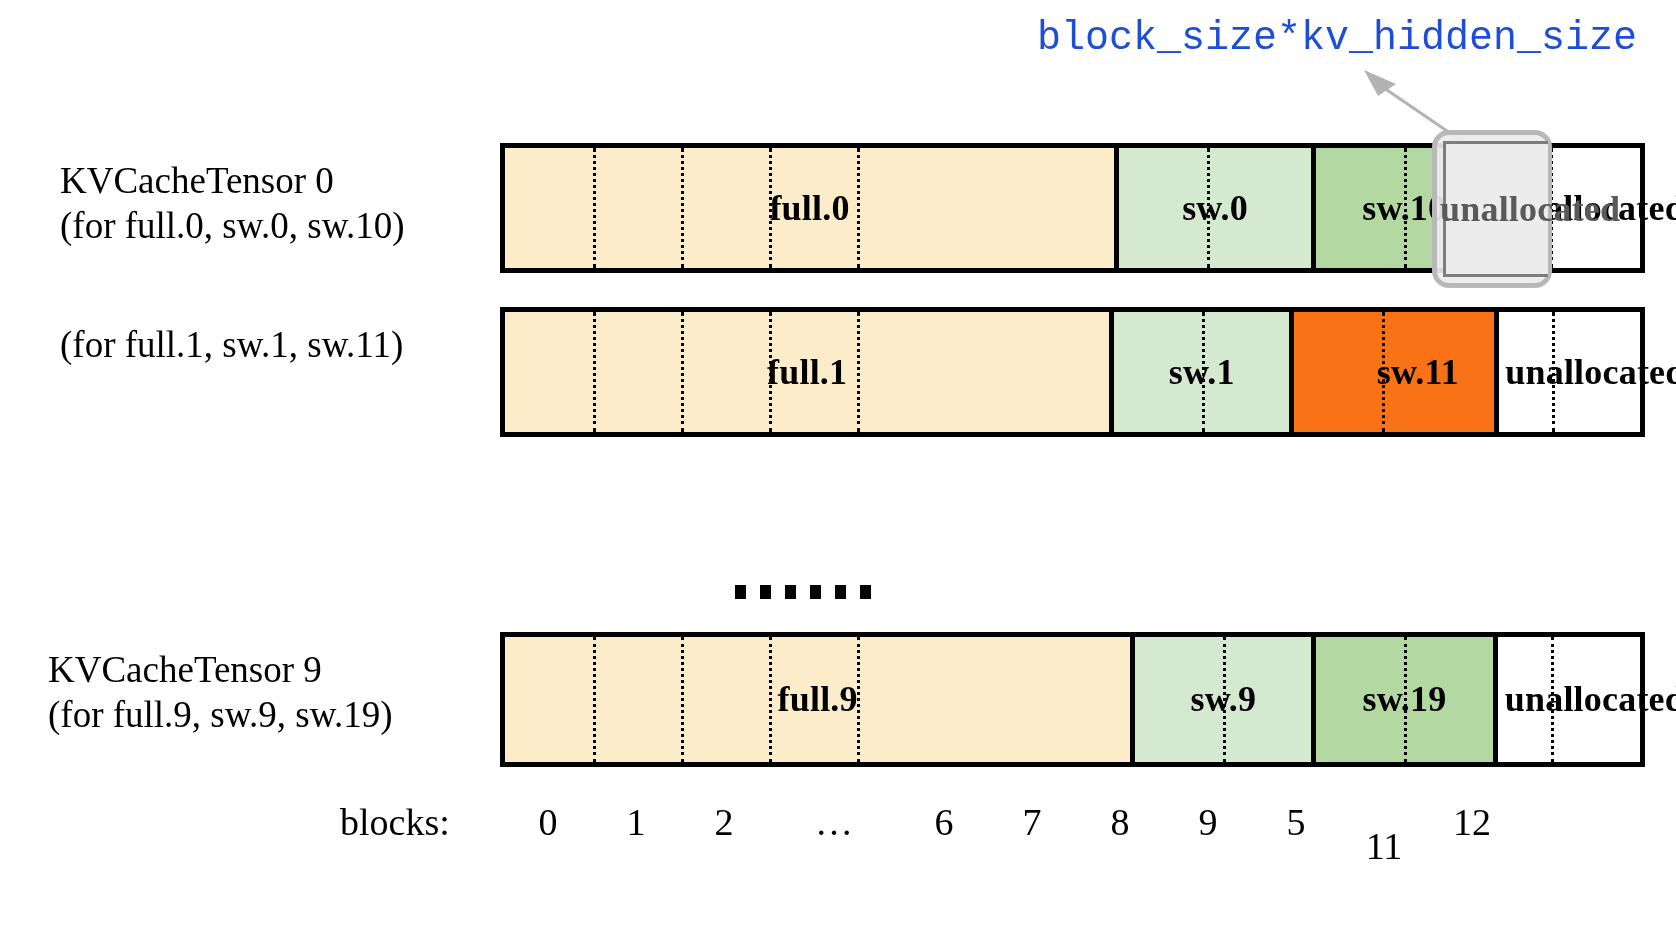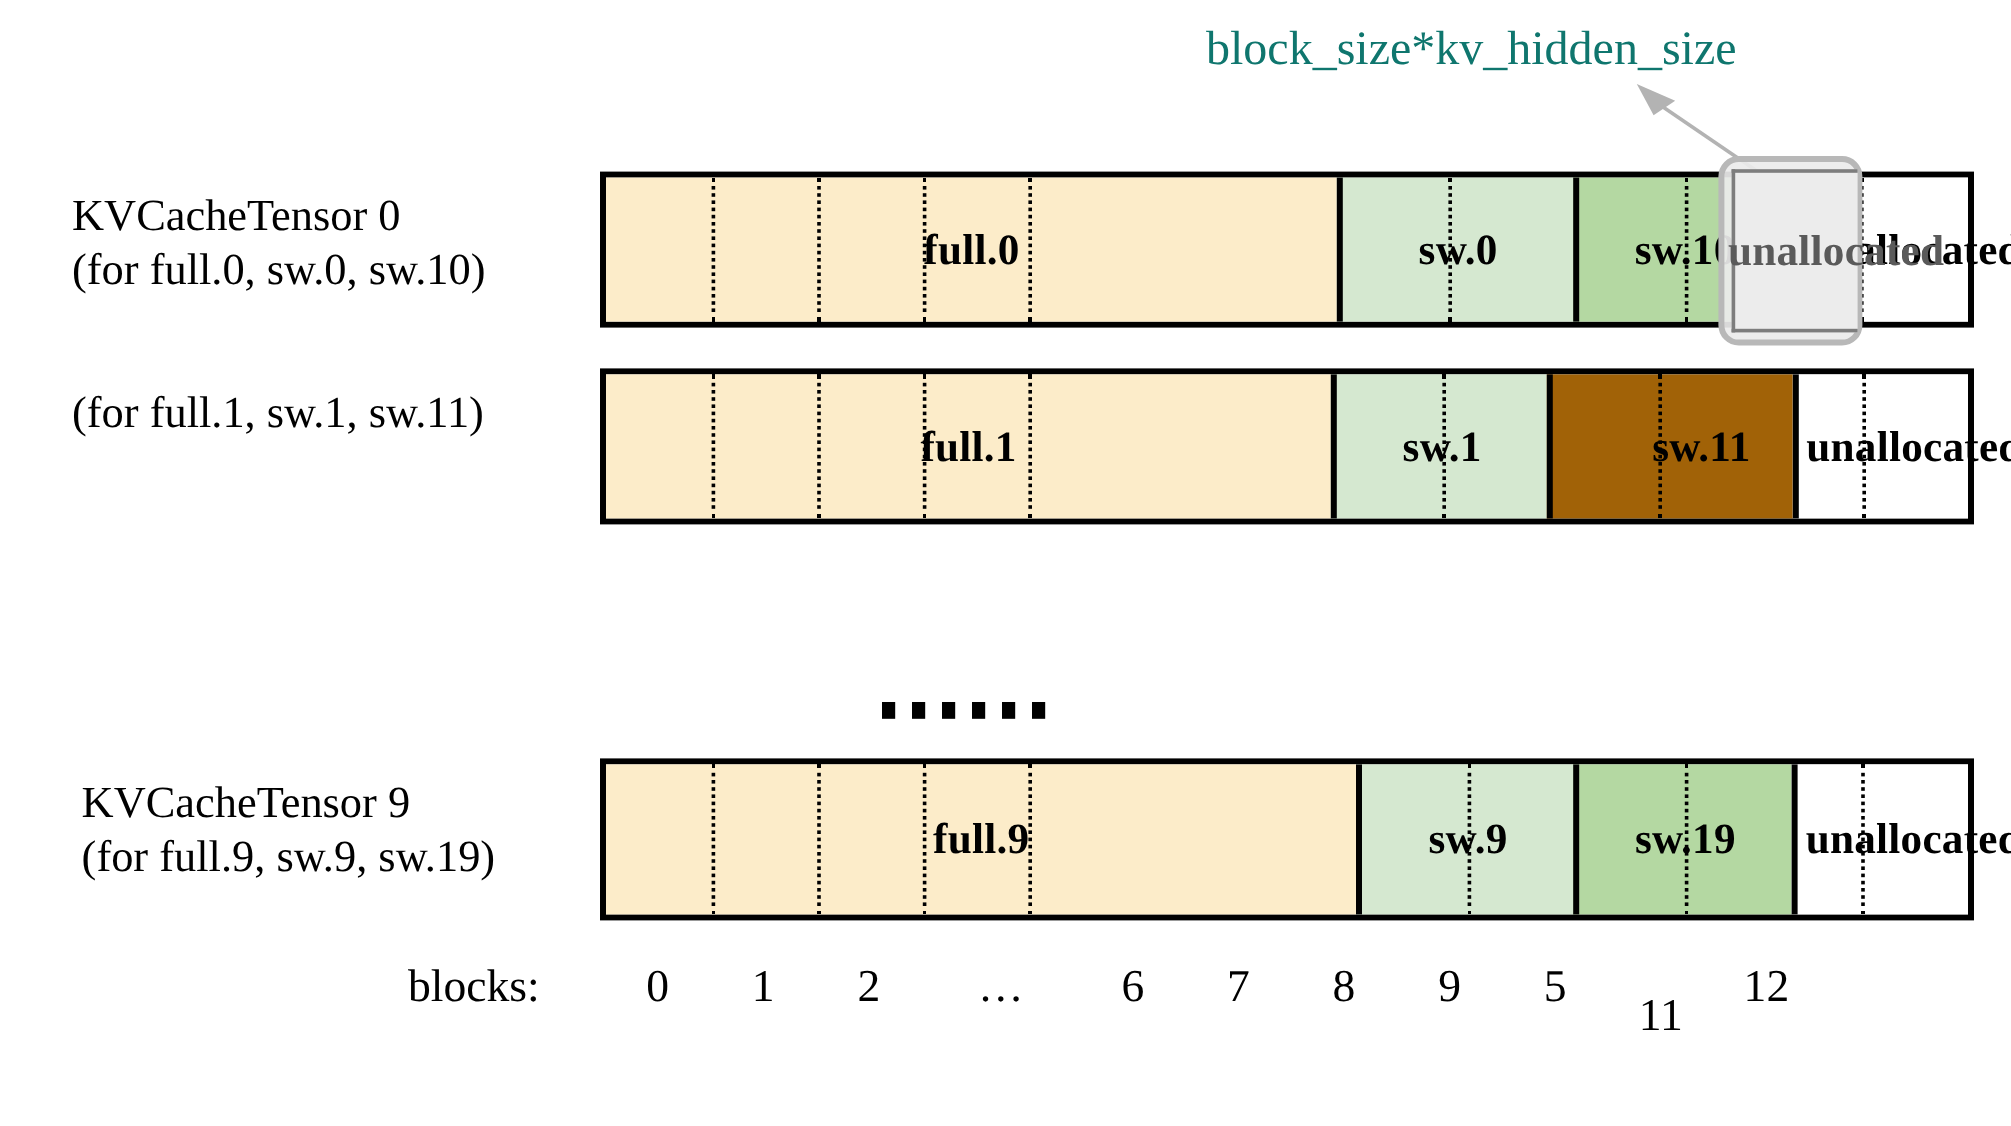--- a/index.html
+++ b/index.html
@@ -34,21 +34,21 @@
   .highlight{position:absolute;box-sizing:border-box;
              border:5px solid #b8b8b8;border-radius:17px;
              background:rgba(235,235,235,0.92);z-index:5;
              display:flex;align-items:center;justify-content:center;}
   .highlight-inner{position:absolute;left:6px;right:-1px;top:6px;bottom:6px;
                    border:3px solid #7d7d7d;border-right:none;background:#ececec;}
   .highlight .seg-text{color:#5a5a5a;z-index:6;}
 
   
   .annot{position:absolute;font-size:40px;white-space:nowrap;
-         font-family:Liberation Serif, serif;color:#0f766e;}
+         font-family:Liberation Mono, monospace;color:#1d4ed8;margin-left:32px;}
   .arrow-svg{position:absolute;pointer-events:none;}
 
   
   .ellipsis{position:absolute;display:flex;gap:14px;}
   .ellipsis i{display:block;width:11px;height:14px;background:#000;}
 
   
   .axis-label{position:absolute;font-size:38px;
               font-family:"Liberation Serif","DejaVu Serif",serif;}
   .tick{position:absolute;font-size:38px;text-align:center;
@@ -107,40 +107,40 @@
       <span class="blockline" style="left:88px;"></span>
       <span class="blockline" style="left:176px;"></span>
       <span class="blockline" style="left:264px;"></span>
       <span class="blockline" style="left:352px;"></span>
       <span class="seg-text">full.1</span>
     </div>
     <div class="seg" style="width:183px;background:#d5e8d0;">
       <span class="blockline" style="left:88px;"></span>
       <span class="seg-text">sw.1</span>
     </div>
-    <div class="seg" style="width:207px;background:#a16207;padding-left:48px;">
+    <div class="seg" style="width:207px;background:#f97316;padding-left:48px;">
       <span class="blockline" style="left:88px;"></span>
       <span class="seg-text">sw.11</span>
     </div>
     <div class="seg" style="width:149px;background:#ffffff;">
       <span class="blockline" style="left:53px;"></span>
       <span class="seg-text" style="white-space:normal;width:128px;">unallocated</span>
     </div>
   </div>
 
   <div class="ellipsis" style="left:735px;top:585px;">
     <i></i>
     <i></i>
     <i></i>
     <i></i>
     <i></i>
     <i></i>
   </div>
 
-  <div class="row-label" style="left:68px;top:647px;width:430px;">
+  <div class="row-label" style="left:48px;top:647px;width:430px;">
     <span class="l1">KVCacheTensor 9</span>
     <span class="l2">(for full.9, sw.9, sw.19)</span>
   </div>
 
   <div class="tensor" style="left:500px;top:632px;width:1145px;height:135px;">
     <div class="seg" style="width:632px;background:#fcecc9;">
       <span class="blockline" style="left:88px;"></span>
       <span class="blockline" style="left:176px;"></span>
       <span class="blockline" style="left:264px;"></span>
       <span class="blockline" style="left:352px;"></span>

